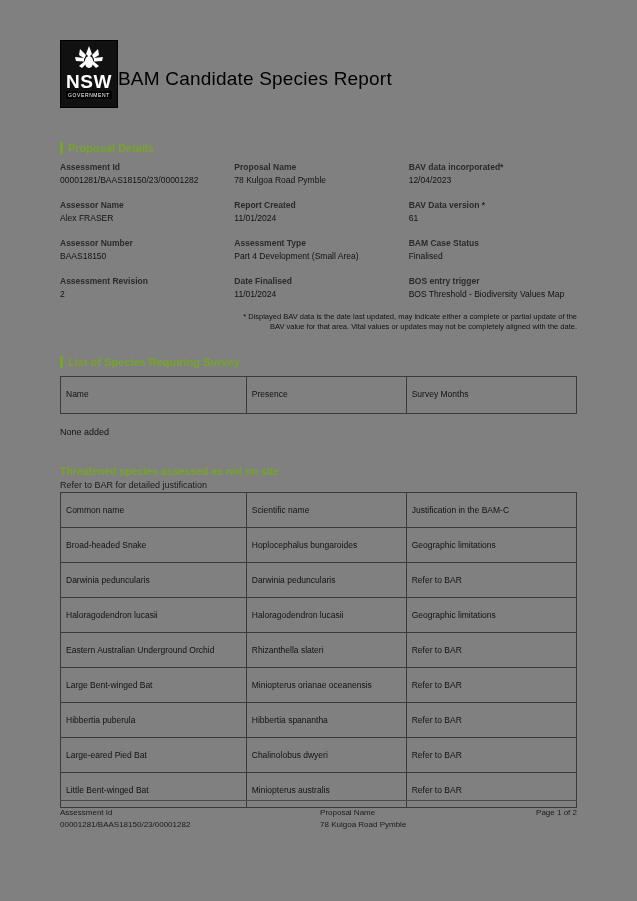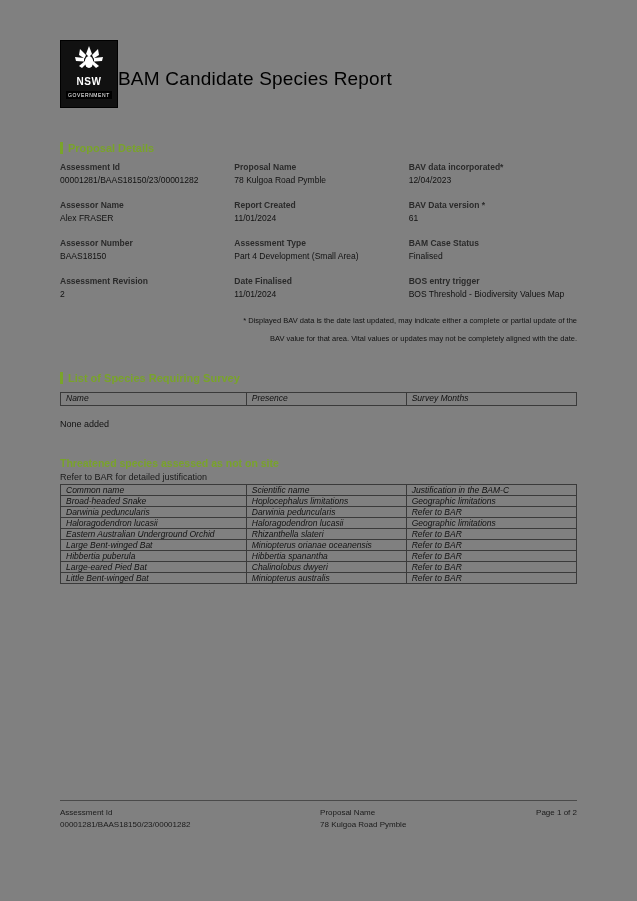--- a/index.html
+++ b/index.html
@@ -43,21 +43,21 @@
     padding-top: 3px;
     box-sizing: border-box;
   }
   .logo-flower {
     width: 34px;
     height: 28px;
     position: relative;
   }
   .logo-title {
     color: #ffffff;
-    font-size: 10px;
+    font-size: 19px;
     font-weight: bold;
     letter-spacing: 0.5px;
     line-height: 15px;
     margin-top: 2px;
   }
   .logo-sub {
     color: #ffffff;
     font-size: 5px;
     letter-spacing: 0.6px;
     background: #000;
@@ -113,40 +113,39 @@
     margin-bottom: 3px;
   }
   .d-value {
     color: #111111;
     font-size: 8.5px;
     line-height: 11px;
   }
   .footnote {
     color: #111111;
     font-size: 7.5px;
-    line-height: 18px;
+    line-height: 10px;
     text-align: right;
     margin-top: 12px;
     margin-left: 180px;
   }
 
   
   table {
     border-collapse: collapse;
     width: 100%;
     font-size: 8.5px;
   }
   table th, table td {
     border: 1px solid #3a3a3a;
     text-align: left;
-    padding: 0 5px;
+    padding: 12px 5px;
     color: #111111;
     font-weight: normal;
     vertical-align: top;
-    font-style: italic;
   }
   table th {
     font-weight: normal;
     color: #111;
   }
   .survey-table th { height: 12px; }
   .species-table td { line-height: 10px; }
   .col1 { width: 36%; }
   .col2 { width: 31%; }
   .col3 { width: 33%; }
@@ -281,21 +280,21 @@
       <thead>
         <tr>
           <th class="col1">Common name</th>
           <th class="col2">Scientific name</th>
           <th class="col3">Justification in the BAM-C</th>
         </tr>
       </thead>
       <tbody>
         <tr>
           <td>Broad-headed Snake</td>
-          <td>Hoplocephalus limitations</td>
+          <td>Hoplocephalus bungaroides</td>
           <td>Geographic limitations</td>
         </tr>
         <tr>
           <td>Darwinia peduncularis</td>
           <td>Darwinia peduncularis</td>
           <td>Refer to BAR</td>
         </tr>
         <tr>
           <td>Haloragodendron lucasii</td>
           <td>Haloragodendron lucasii</td>

